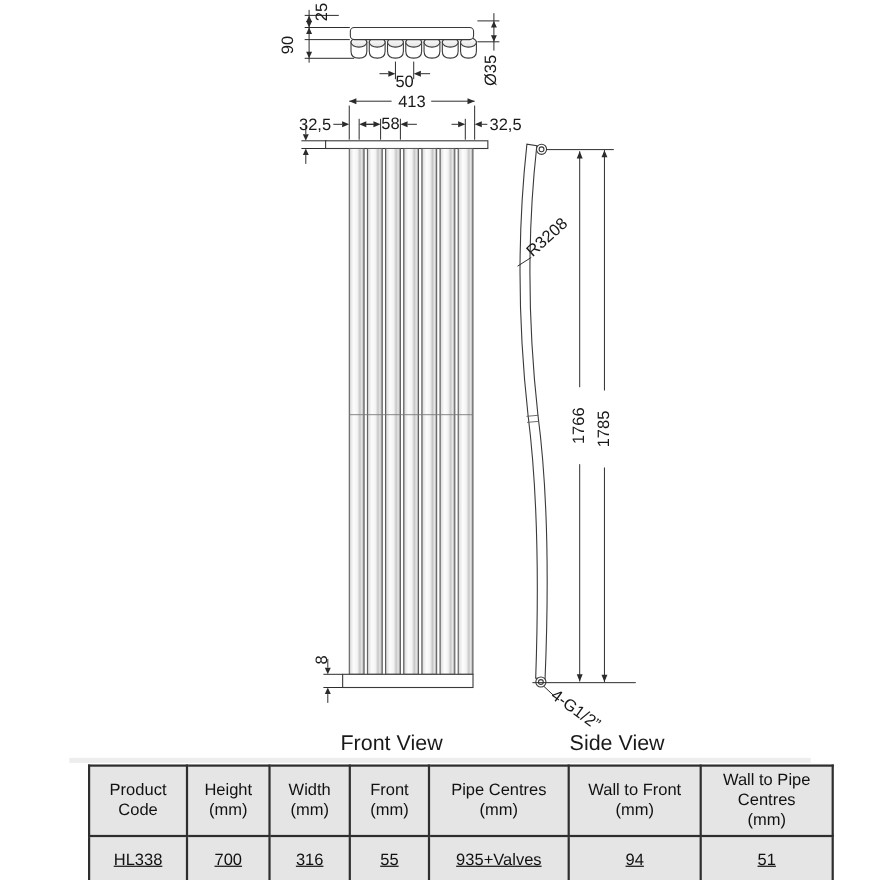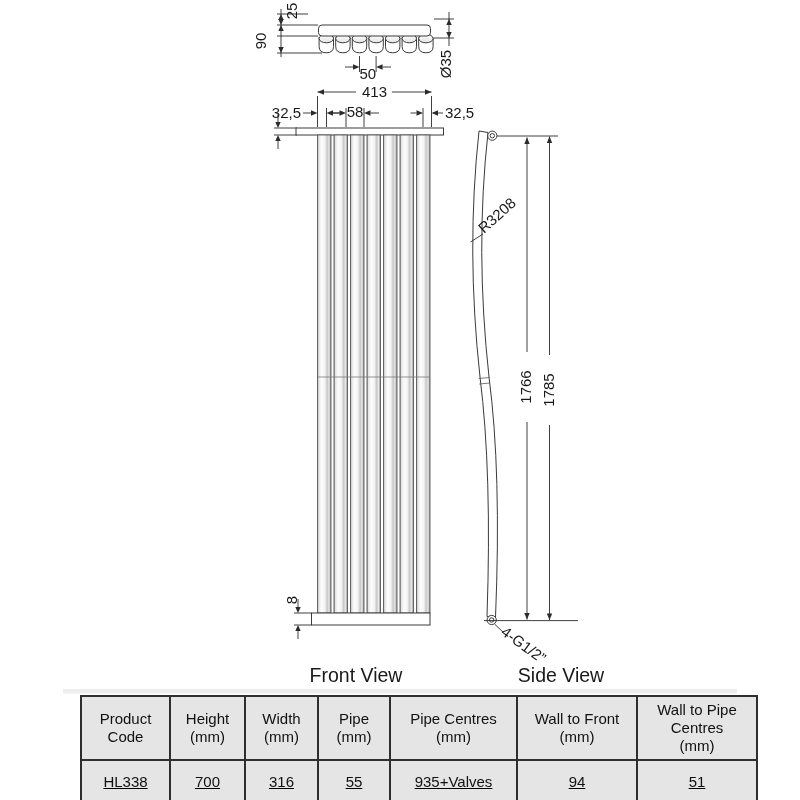--- a/index.html
+++ b/index.html
@@ -233,21 +233,21 @@
         <col style="width:120px">
   </colgroup>
   <thead>
     <tr>
       <th>Product
 Code</th>
       <th>Height
 (mm)</th>
       <th>Width
 (mm)</th>
-      <th>Pipe
+      <th>Front
 (mm)</th>
       <th>Pipe Centres
 (mm)</th>
       <th>Wall to Front
 (mm)</th>
       <th>Wall to Pipe
 Centres
 (mm)</th>
     </tr>
   </thead>

